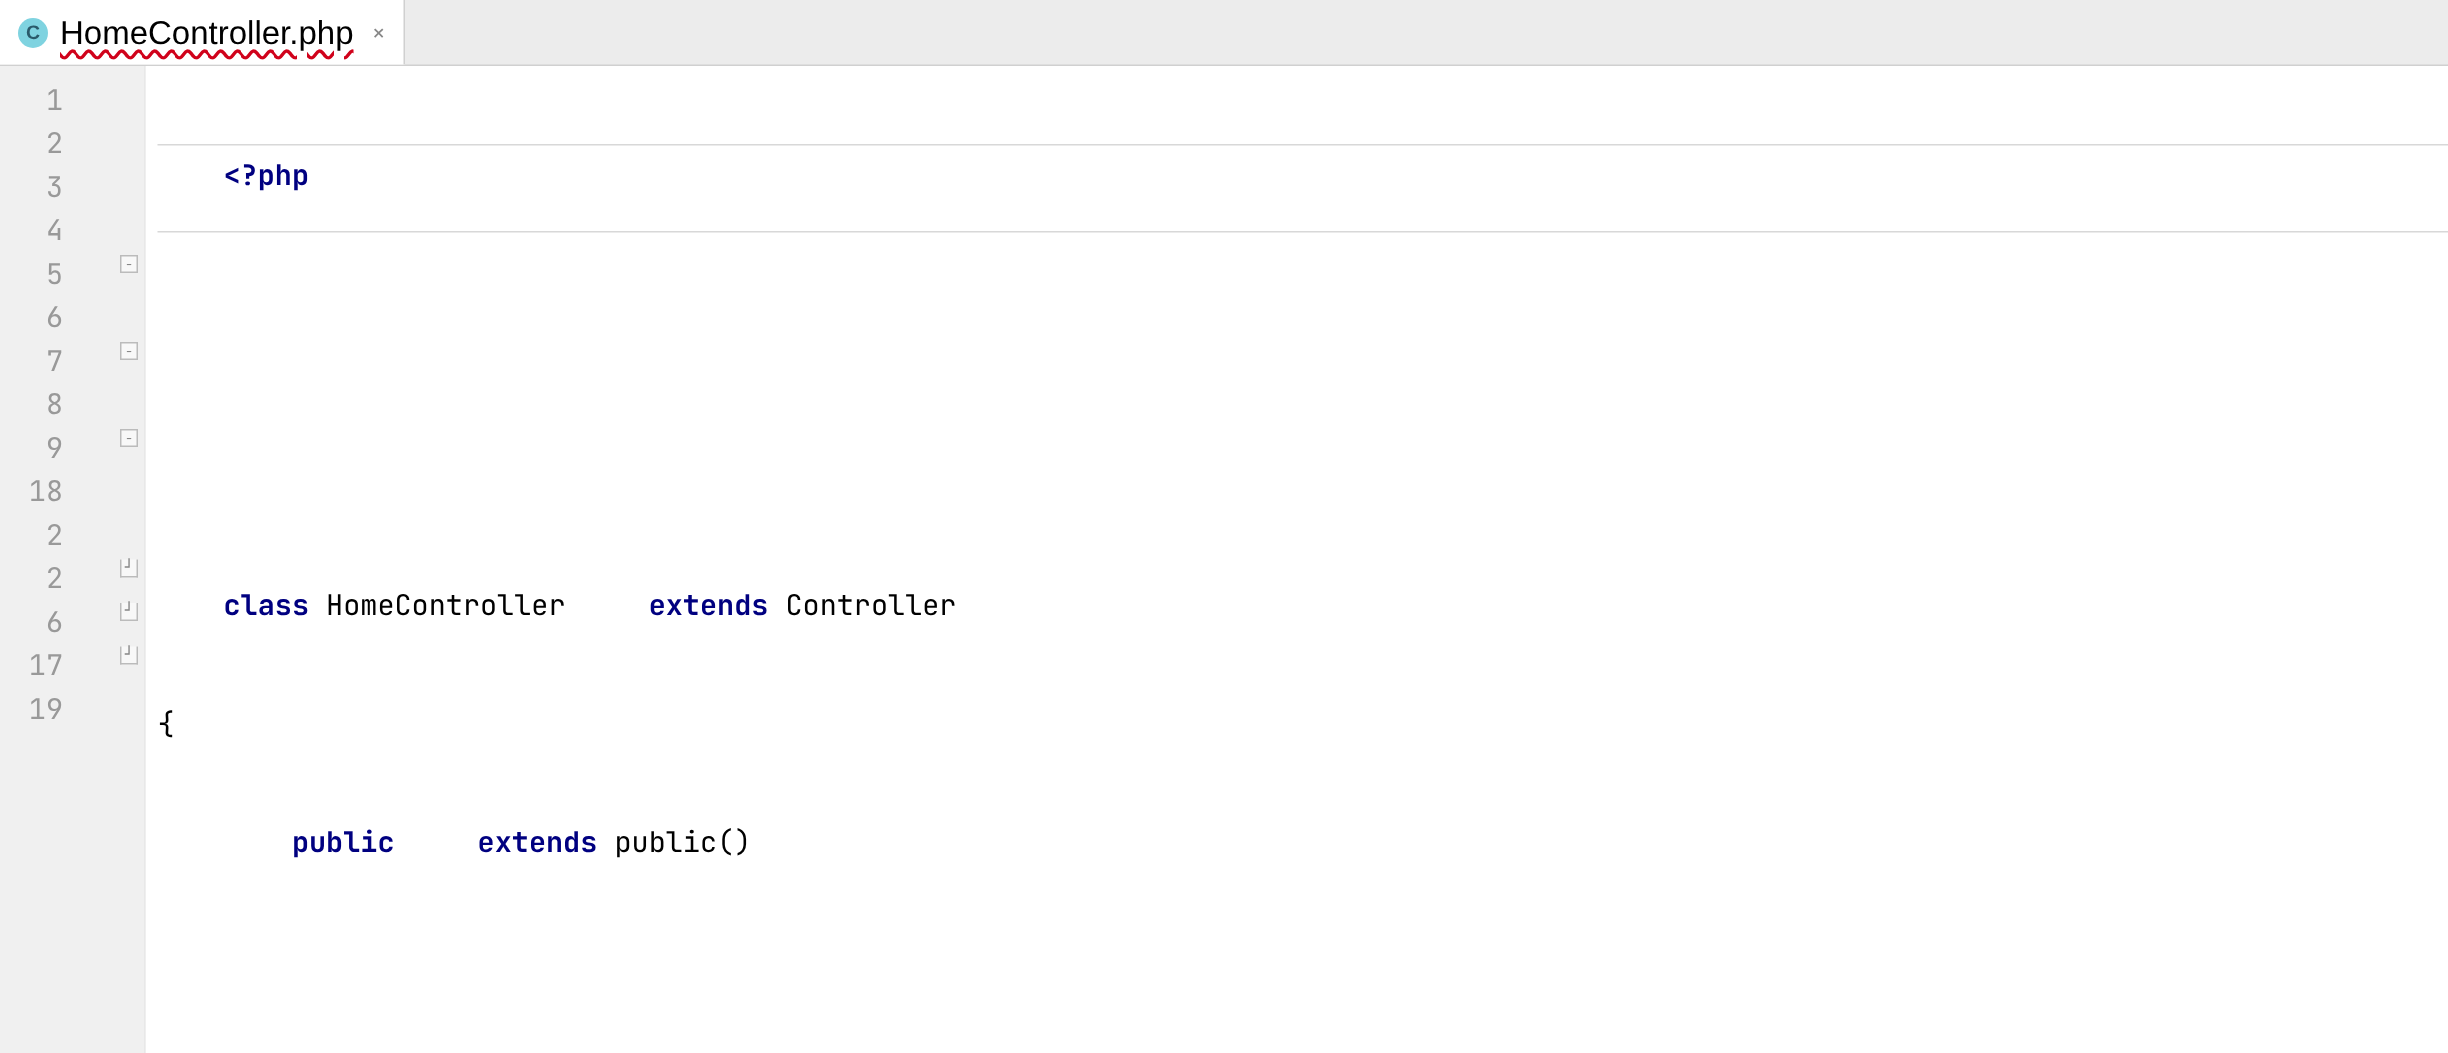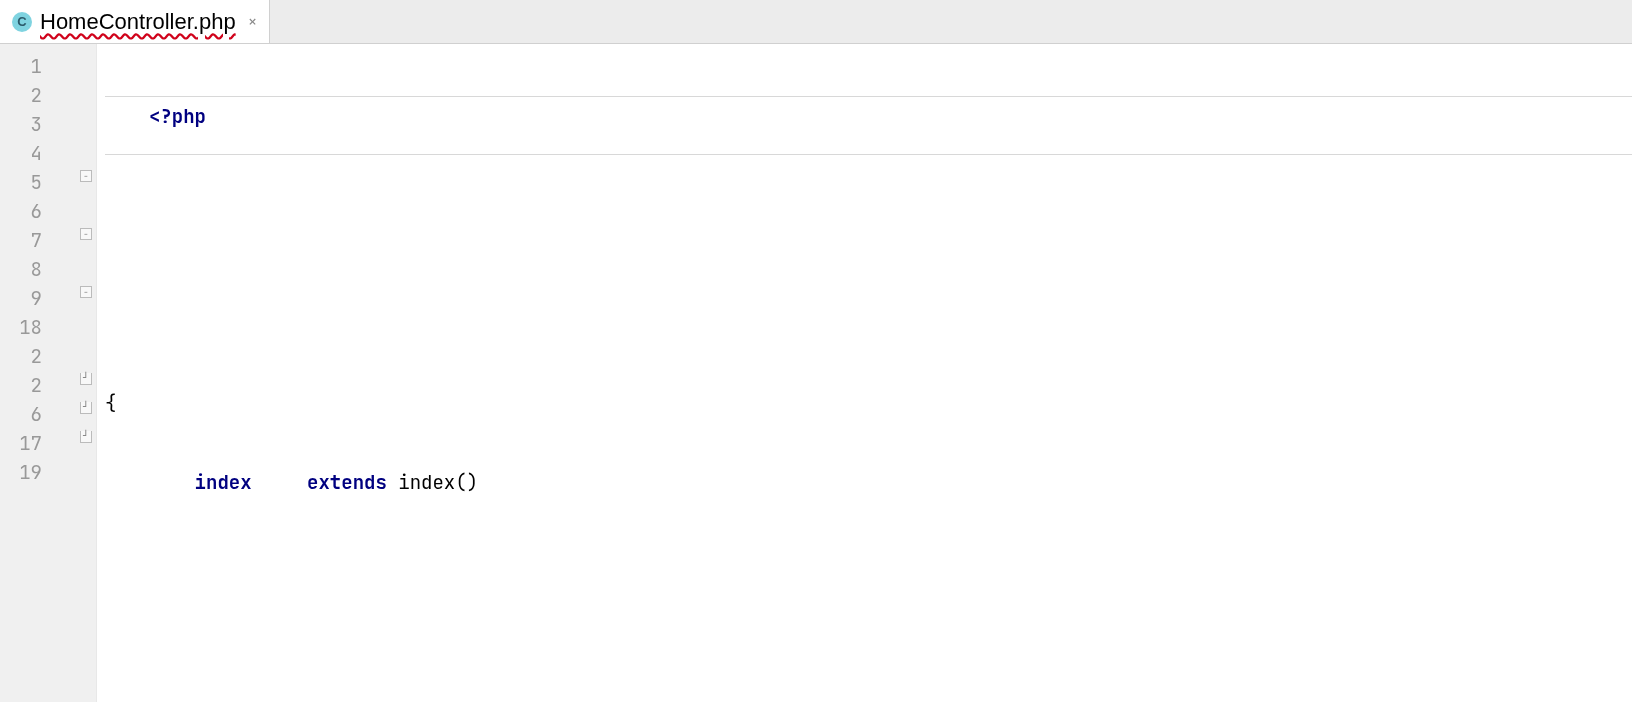--- a/index.html
+++ b/index.html
@@ -148,22 +148,23 @@
       <div class="fold-mark" style="top:379px;border-top:none;">┘</div>
     </div>
   </div>
 
   <div class="code">
     <div class="line"><span class="kw">&lt;?php</span></div>
     <div class="line"></div>
     <div class="hr-line" style="top:52px;"></div>
     <div class="line"></div>
     <div class="hr-line" style="top:110px;"></div>
+    <div class="line"><span class="kw">class</span><span class="fn"> HomeController </span><span class="kw">extends</span><span> Controller</span></div>
     <div class="line"><span>{</span></div>
-    <div class="line">    <span class="kw">index</span><span class="kw"> extends</span><span class="fn"> index()</span></div>
+    <div class="line">    <span class="kw">public</span><span class="kw"> extends</span><span class="fn"> public()</span></div>
     
     
     
     
     
     
     
     
   </div>
 </div>

